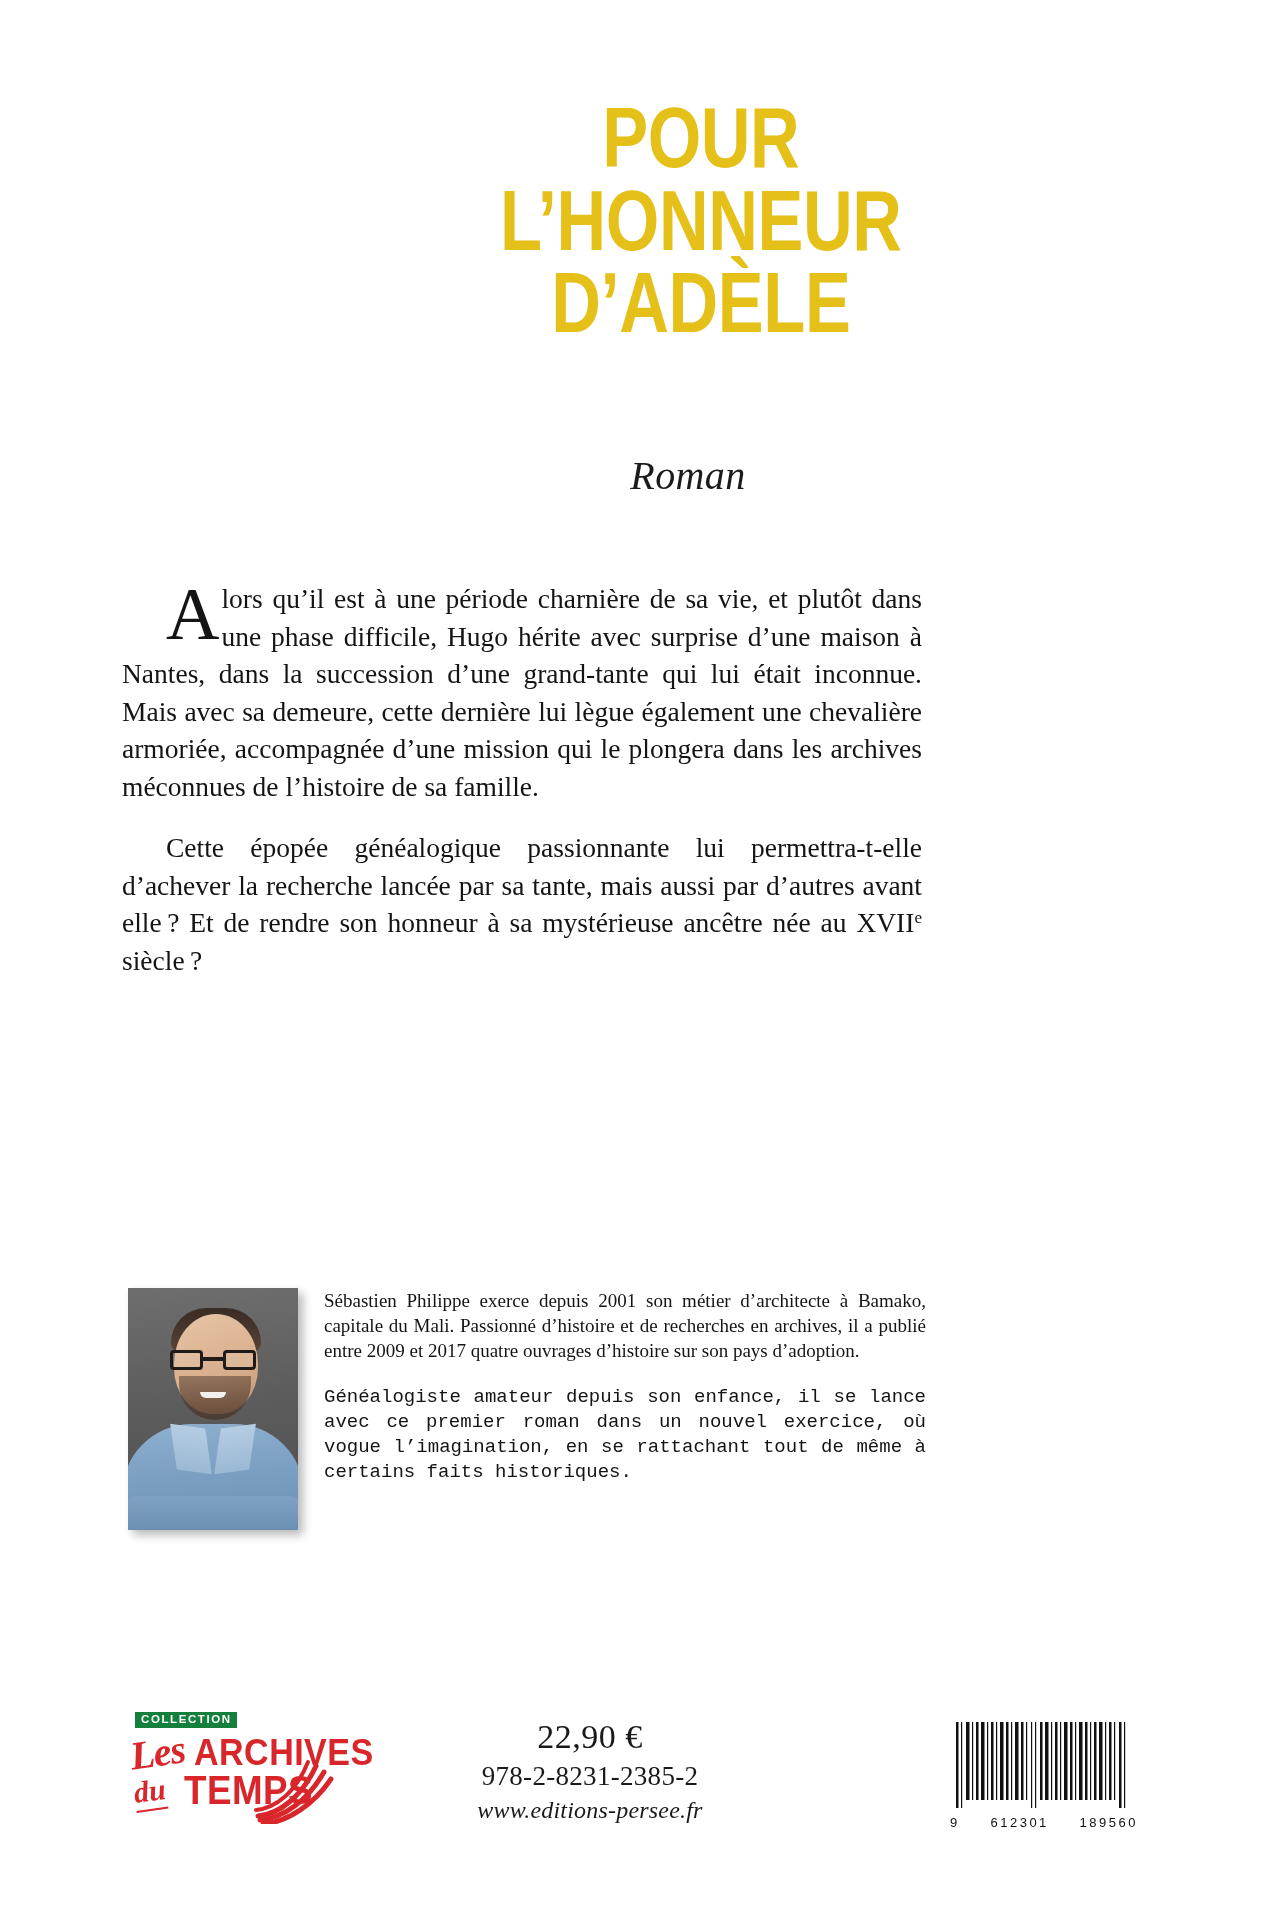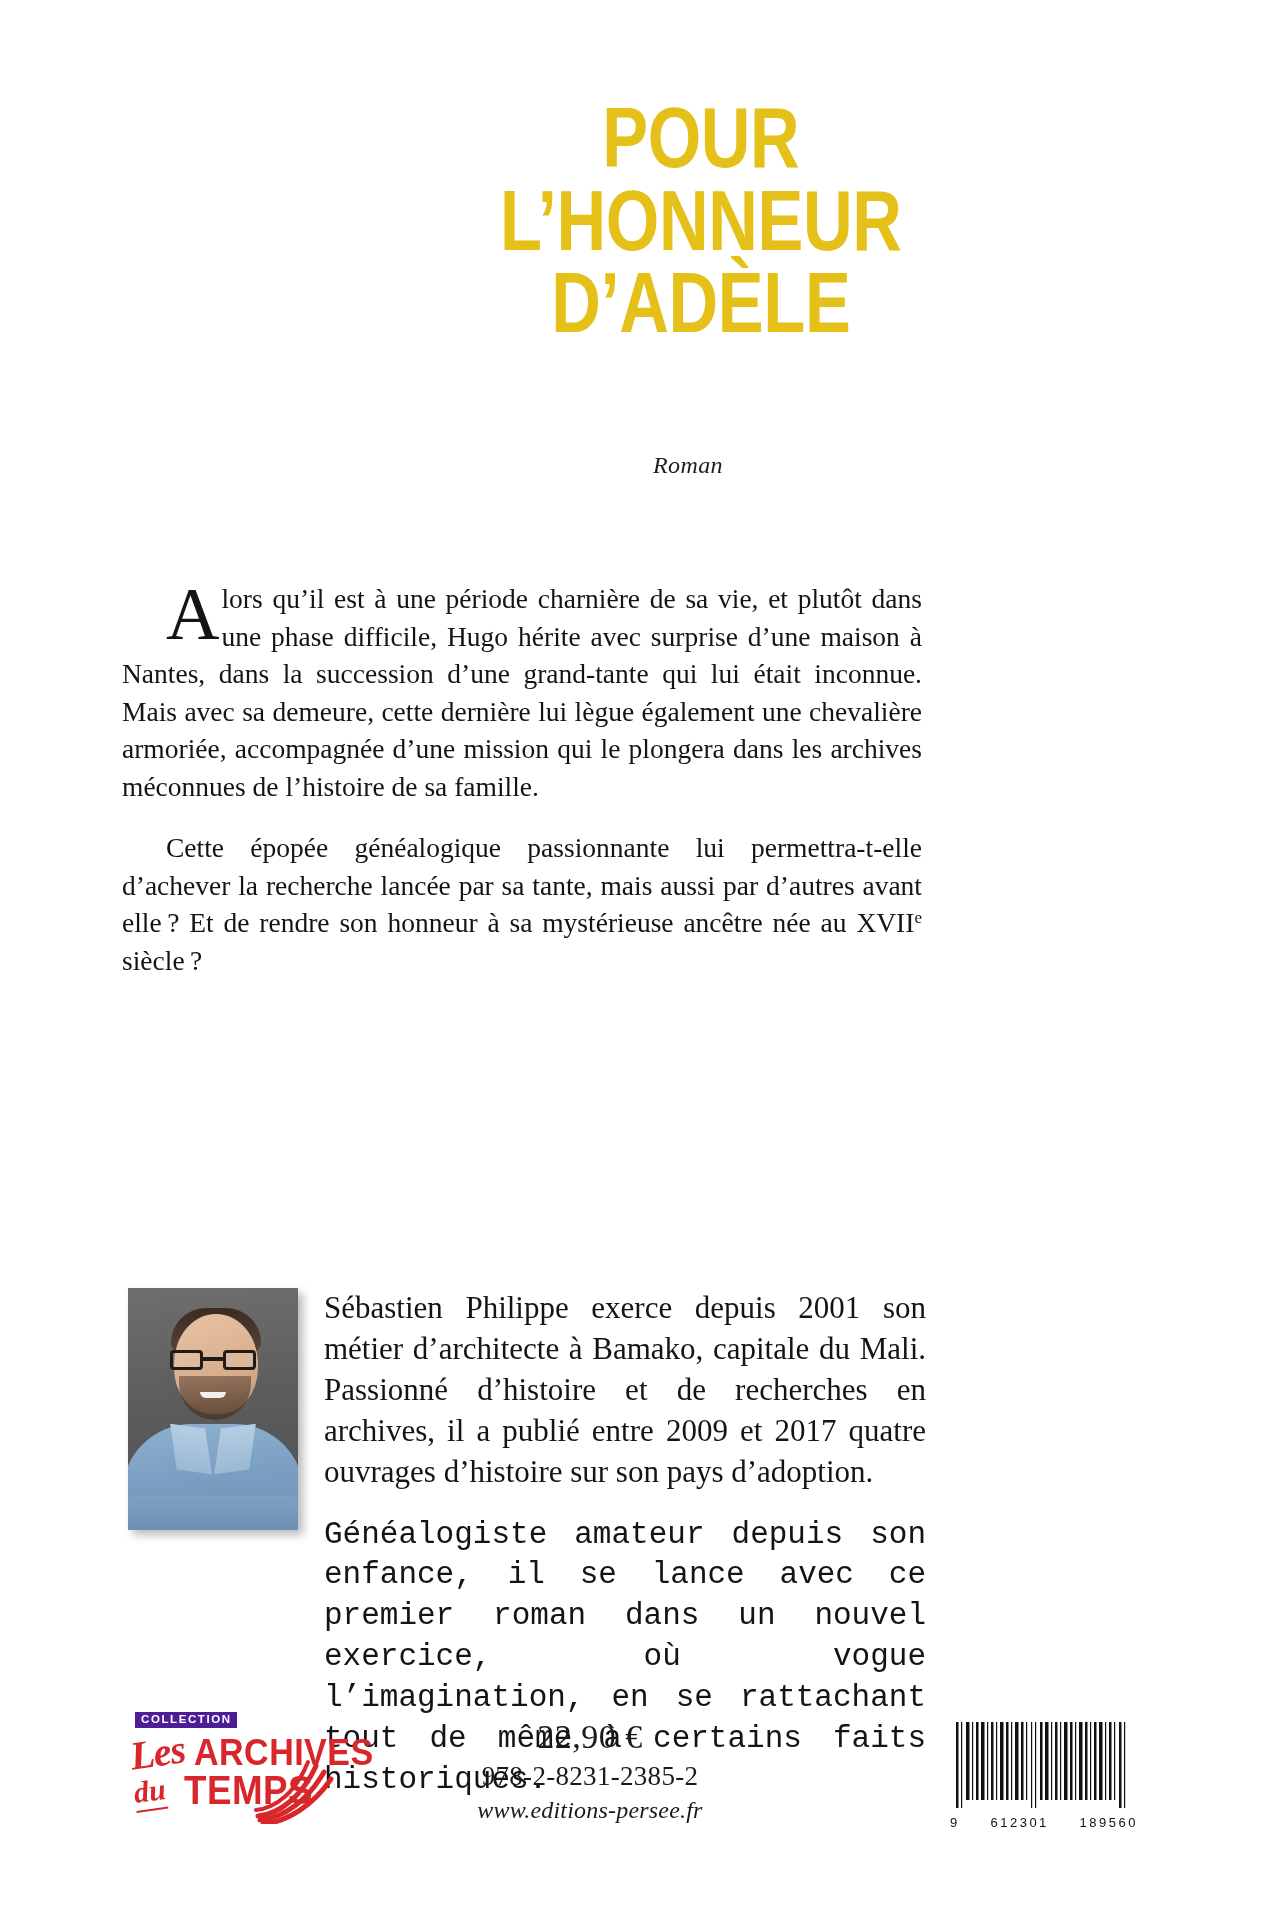--- a/index.html
+++ b/index.html
@@ -46,21 +46,21 @@
   .title-line.l2 { font-size: 86px; }
   .title-line.l3 { font-size: 86px; }
 
   .subtitle {
     position: absolute;
     left: 0;
     right: 112px;
     top: 452px;
     text-align: center;
     font-style: italic;
-    font-size: 24px;
+    font-size: 40px;
     color: #1b1b1b;
     letter-spacing: 0.4px;
   }
   .subtitle-inner {
     display: inline-block;
     transform: translateX(108px);
   }
 
   
   .blurb {
@@ -207,21 +207,21 @@
     left: -6px;
     bottom: 0;
     width: 182px;
     height: 34px;
     background: linear-gradient(180deg,#7fa2c4,#6b8fb3);
     border-radius: 16px 16px 0 0;
   }
 
   .author-text {
     margin-left: 196px;
-    font-size: 31px;
+    font-size: 19px;
     line-height: 1.32;
     text-align: justify;
     color: #141414;
   }
   .author-text p { margin: 0 0 22px 0; }
   .author-text p:last-child { margin-bottom: 0; font-family: Liberation Mono, monospace; }
 
   
   .footer {
     position: absolute;
@@ -236,21 +236,21 @@
     left: 128px;
     bottom: 92px;
     width: 200px;
     height: 116px;
     color: #d8262b;
   }
   .cl-badge {
     position: absolute;
     left: 7px;
     top: 0;
-    background: #4c1d95;
+    background: #15803d;
     color: #ffffff;
     font-family: "Liberation Sans", "DejaVu Sans", sans-serif;
     font-weight: bold;
     font-size: 11.5px;
     letter-spacing: 1.6px;
     padding: 2px 5px 2px 6px;
     line-height: 1;
   }
   .cl-les {
     position: absolute;

